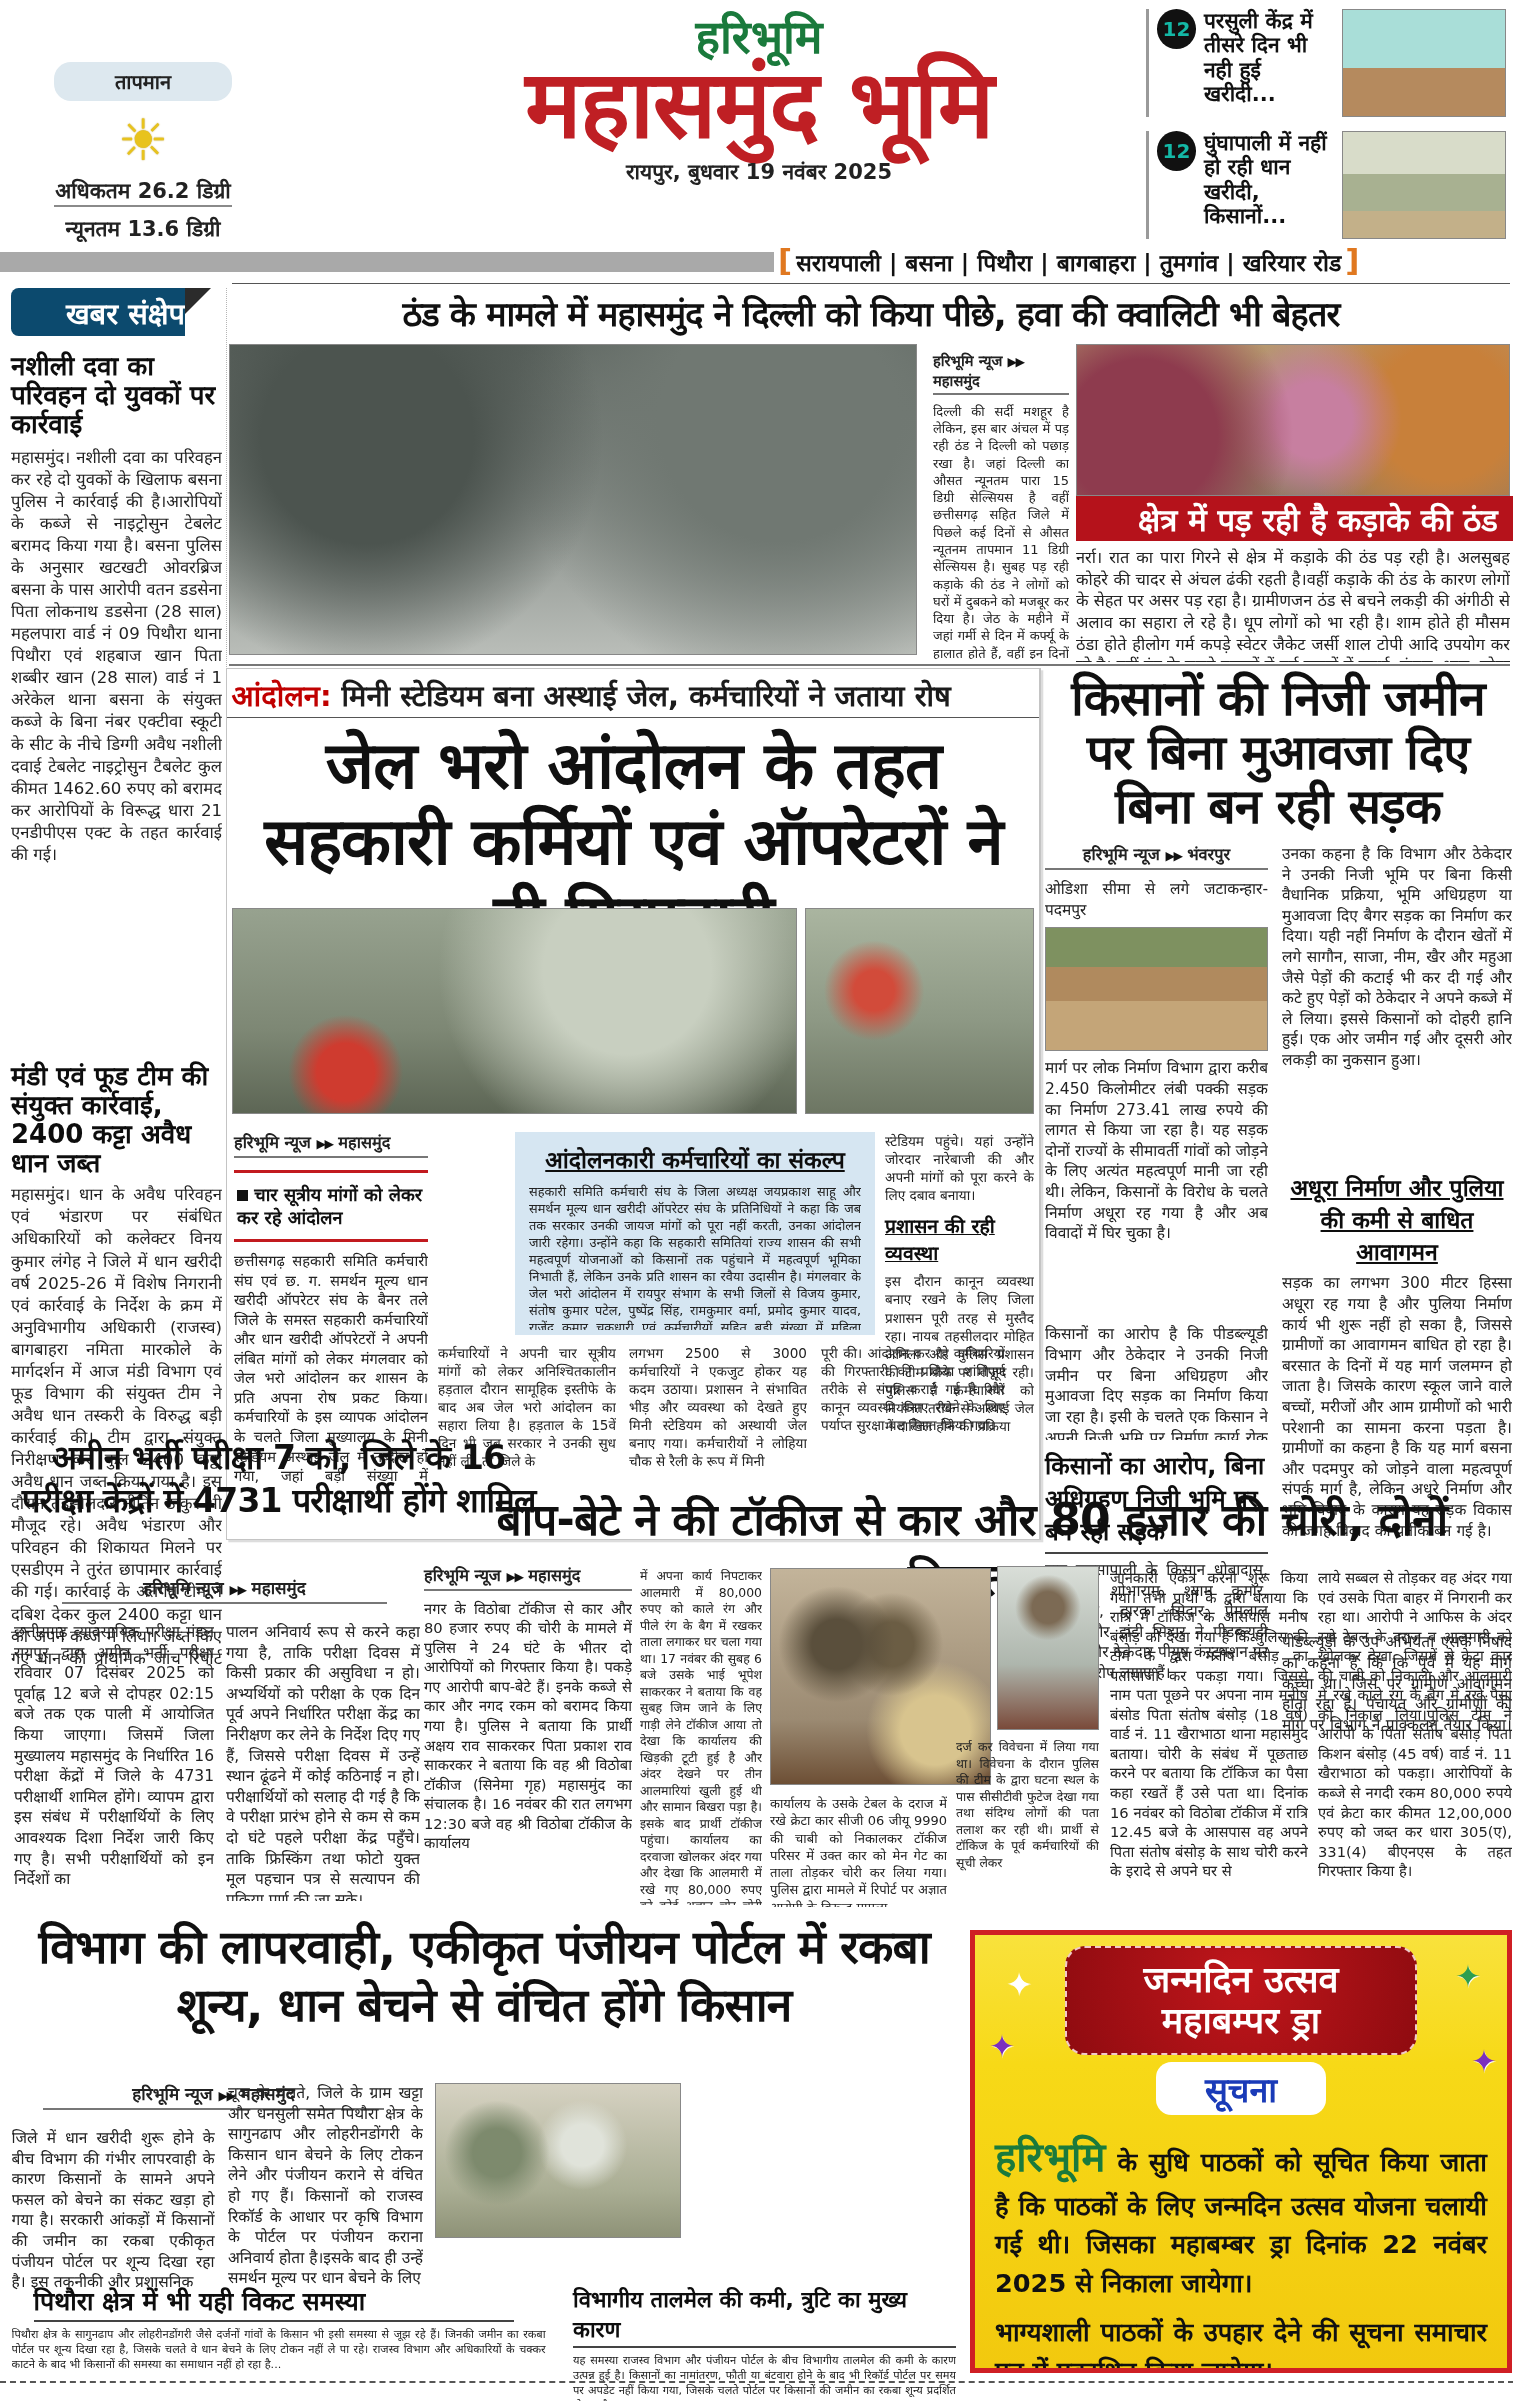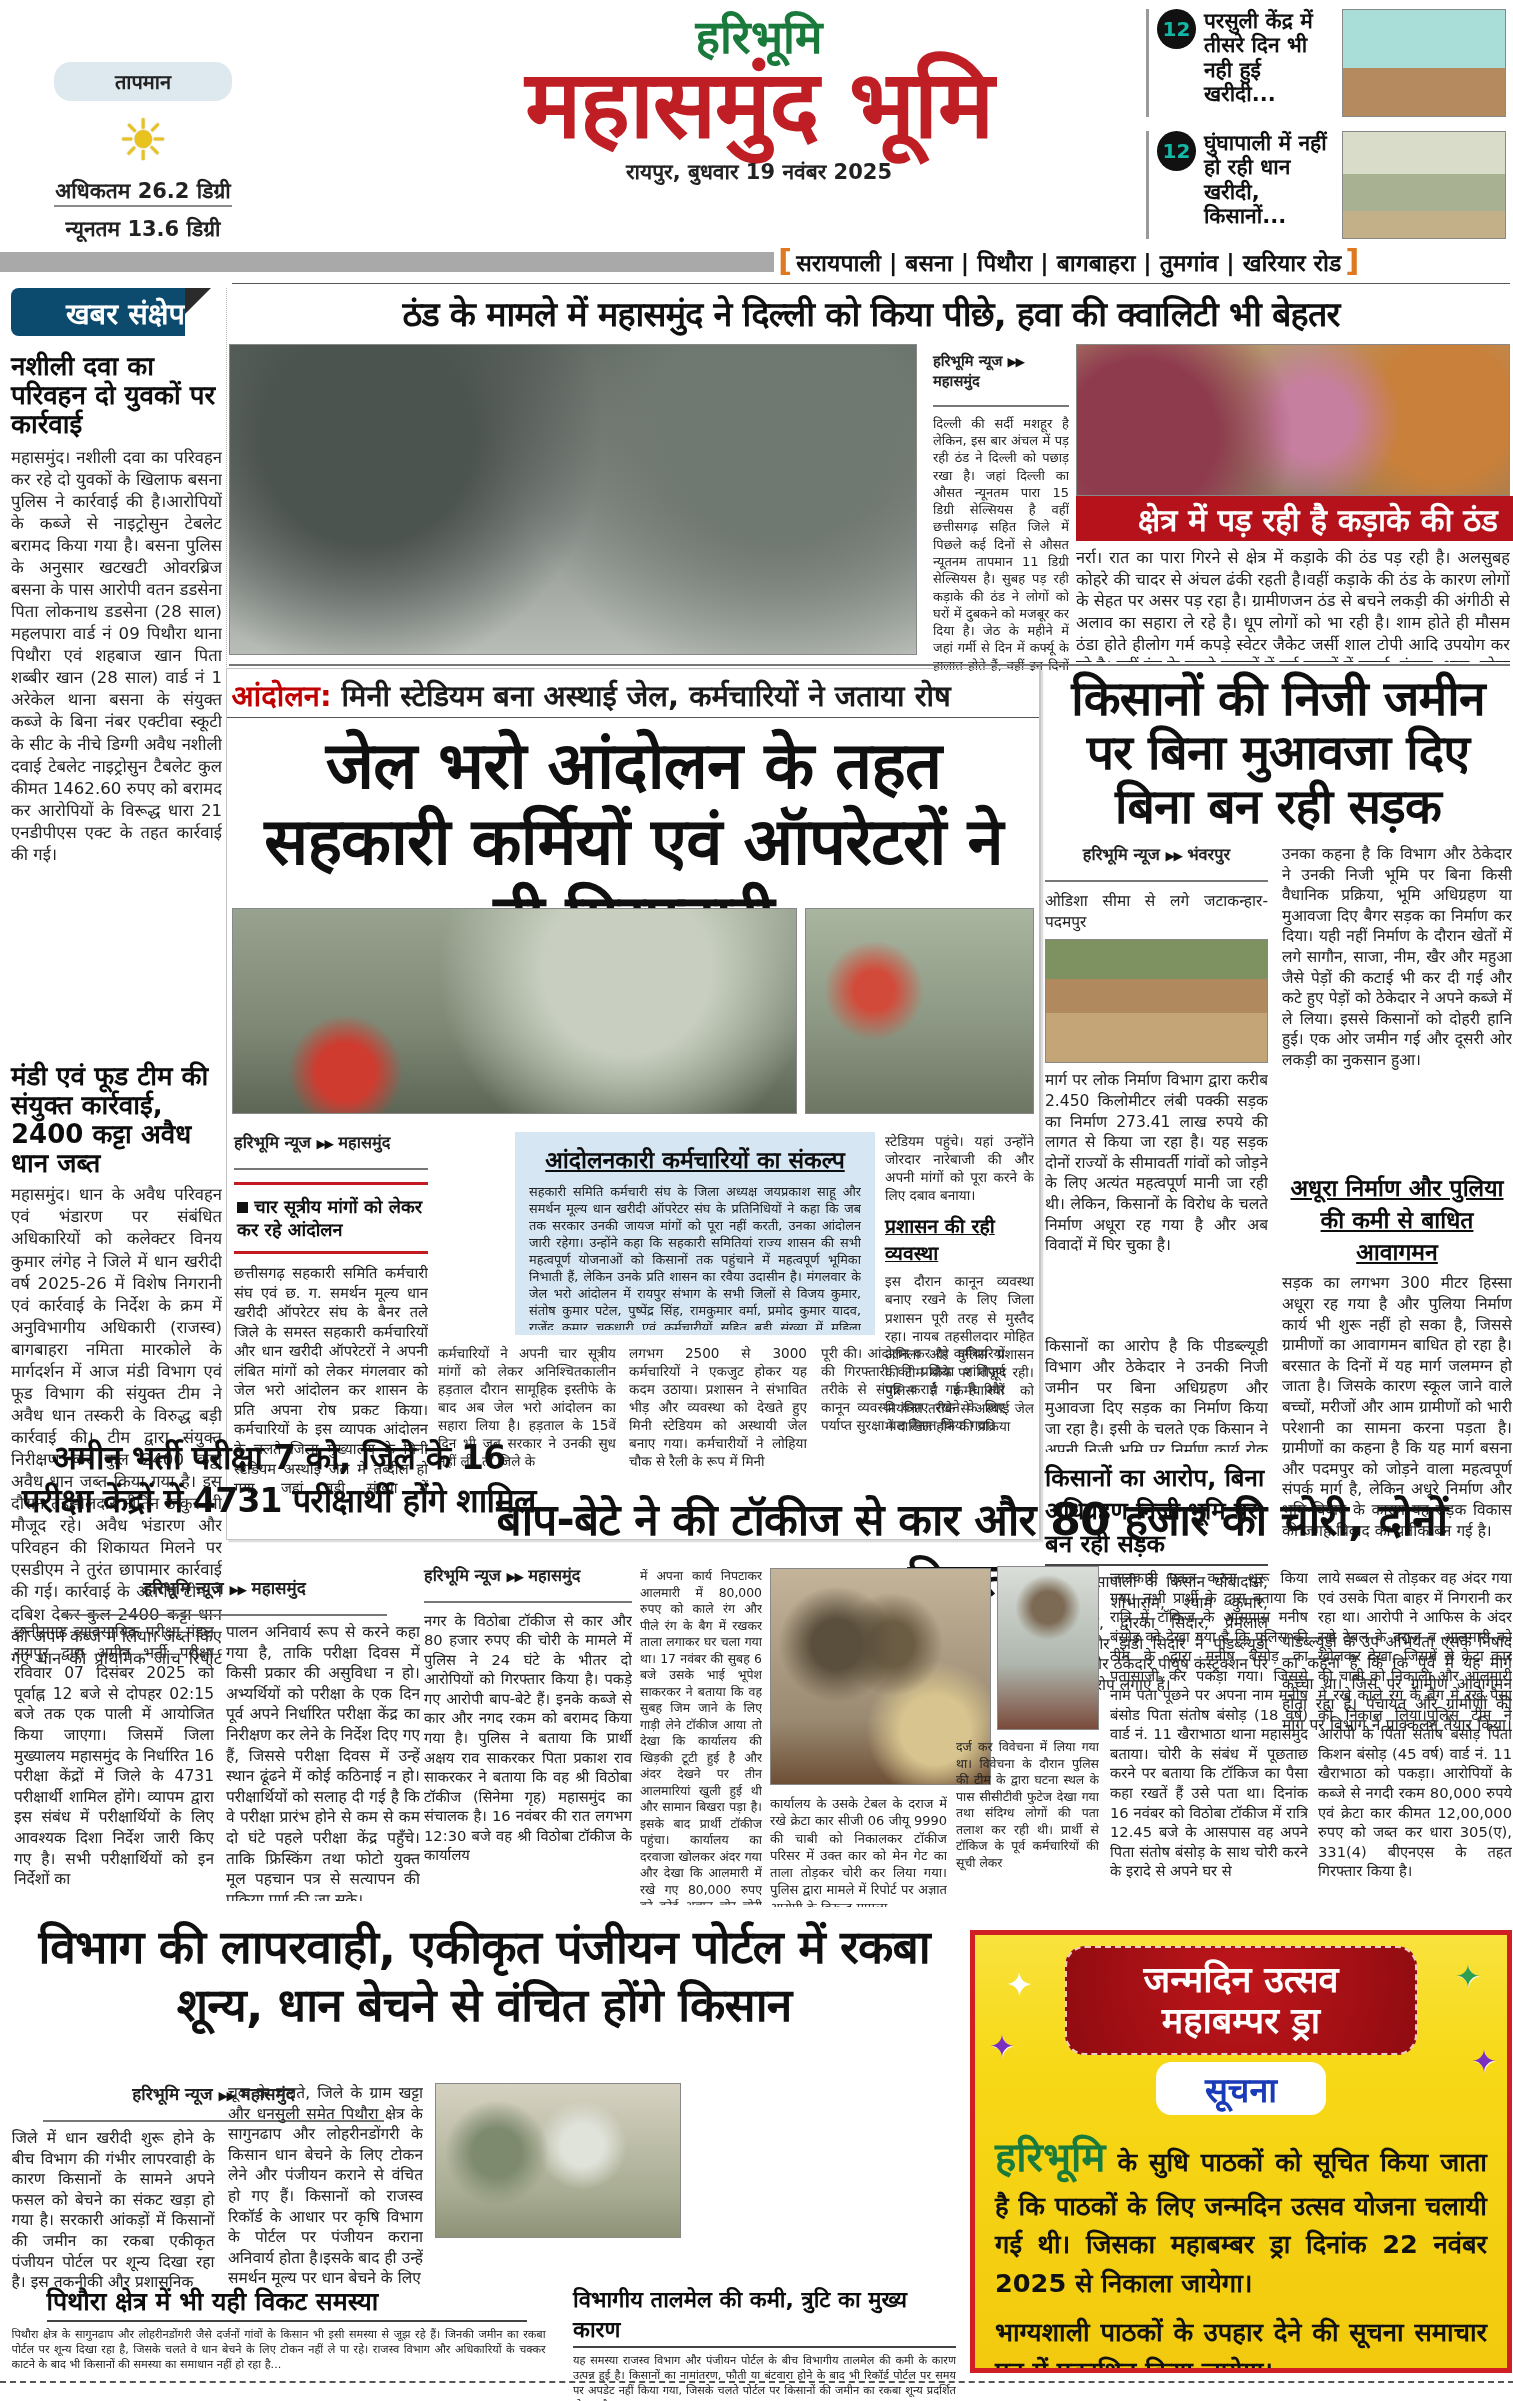--- a/index.html
+++ b/index.html
@@ -2,21 +2,21 @@
 <html style="font-size:12.4px"><head>
 <meta charset="utf-8">
 <style>
   html,body{margin:0;padding:0;background:#e8e8e4;}
   #page{position:relative;width:1514px;height:2401px;background:#ffffff;margin:0 auto;
         font-family:"DejaVu Sans",sans-serif;color:#1b1b1b;overflow:hidden;}
   .abs{position:absolute;}
   .jtext{text-align:justify;line-height:1.33;color:#222;overflow:hidden;}
   .headline{font-weight:800;color:#101010;letter-spacing:-0.8px;}
   .center{text-align:center;}
-  .byline{font-weight:800;font-size:17px;color:#222;border-bottom:2.3px solid #777;padding-bottom:15px;}
+  .byline{font-weight:800;font-size:17px;color:#222;border-bottom:2.3px solid #777;padding-bottom:3px;}
   .byline .arr{color:#111;font-size:12.4px;letter-spacing:-1.5px;}
   .photo{background:#ccc;border:0.8px solid #888;box-sizing:border-box;}
   .vrule{position:absolute;border-left:1.5px dotted #b5b5b5;}
   .hrule{position:absolute;border-top:1.5px solid #9c9c9c;}
   
   .temp-pill{background:#dde8ef;border-radius:17px;text-align:center;font-weight:800;font-size:20px;padding:6.2px 0;color:#222;}
   .sun{font-size:57px;color:#e8c31d;text-shadow:0 0 1.5px #b89410;line-height:1;}
   .temp-line{font-weight:800;font-size:21px;color:#222;text-align:center;}
   .brand-top{color:#1a7a3c;font-weight:800;font-size:46px;line-height:1;}
   .brand-main{color:#bf1f24;font-weight:800;font-size:94px;line-height:0.95;letter-spacing:-1.5px;}
@@ -251,21 +251,21 @@
   </div>
   <div class="jtext abs" style="left:11.6px;top:2128px;width:203px;font-size:15.5px;height:240px;">जिले में धान खरीदी शुरू होने के बीच विभाग की गंभीर लापरवाही के कारण किसानों के सामने अपने फसल को बेचने का संकट खड़ा हो गया है। सरकारी आंकड़ों में किसानों की जमीन का रकबा एकीकृत पंजीयन पोर्टल पर शून्य दिखा रहा है। इस तकनीकी और प्रशासनिक</div>
   <div class="jtext abs" style="left:228px;top:2083px;width:195px;font-size:15.5px;height:287px;">चूक के चलते, जिले के ग्राम खट्टा और धनसुली समेत पिथौरा क्षेत्र के सागुनढाप और लोहरीनडोंगरी के किसान धान बेचने के लिए टोकन लेने और पंजीयन कराने से वंचित हो गए हैं। किसानों को राजस्व रिकॉर्ड के आधार पर कृषि विभाग के पोर्टल पर पंजीयन कराना अनिवार्य होता है।इसके बाद ही उन्हें समर्थन मूल्य पर धान बेचने के लिए</div>
   <div class="photo abs" style="left:435px;top:2083px;width:246px;height:155px;background:
       radial-gradient(circle at 25% 45%, #7d8a6d 0 12%, transparent 26%),
       radial-gradient(circle at 60% 40%, #e0e3da 0 12%, transparent 26%),
       linear-gradient(180deg,#d6d2c2 0%,#a9ad93 70%,#8e9277 100%);"></div>
 
   <div class="abs" style="left:11.6px;top:2229px;width:205px;height:0;"></div>
   <div class="abs" style="left:11.6px;top:2283px;width:534px;">
-    <div class="subhead" style="font-size:25px;border-bottom:2.3px solid #444;padding-bottom:3.1px;width:480px;margin-left:35px;">पिथौरा क्षेत्र में भी यही विकट समस्या</div>
+    <div class="subhead" style="font-size:25px;border-bottom:2.3px solid #444;padding-bottom:3.1px;width:480px;margin-left:22px;">पिथौरा क्षेत्र में भी यही विकट समस्या</div>
     <div class="jtext" style="font-size:11.2px;margin-top:6.2px;height:74px;">पिथौरा क्षेत्र के सागुनढाप और लोहरीनडोंगरी जैसे दर्जनों गांवों के किसान भी इसी समस्या से जूझ रहे हैं। जिनकी जमीन का रकबा पोर्टल पर शून्य दिखा रहा है, जिसके चलते वे धान बेचने के लिए टोकन नहीं ले पा रहे। राजस्व विभाग और अधिकारियों के चक्कर काटने के बाद भी किसानों की समस्या का समाधान नहीं हो रहा है...</div>
   </div>
   <div class="abs" style="left:573px;top:2283px;width:383px;">
     <div class="subhead" style="font-size:22px;border-bottom:2.3px solid #444;padding-bottom:3.1px;">विभागीय तालमेल की कमी, त्रुटि का मुख्य कारण</div>
     <div class="jtext" style="font-size:11.2px;margin-top:6.2px;height:74px;">यह समस्या राजस्व विभाग और पंजीयन पोर्टल के बीच विभागीय तालमेल की कमी के कारण उत्पन्न हुई है। किसानों का नामांतरण, फौती या बंटवारा होने के बाद भी रिकॉर्ड पोर्टल पर समय पर अपडेट नहीं किया गया, जिसके चलते पोर्टल पर किसानों की जमीन का रकबा शून्य प्रदर्शित हो रहा है...</div>
   </div>
 
   <div class="ad abs" style="left:970px;top:1930px;width:542px;height:443px;">
     <span class="star" style="left:14px;top:93px;">✦</span>
     <span class="star" style="left:496px;top:108px;">✦</span>

